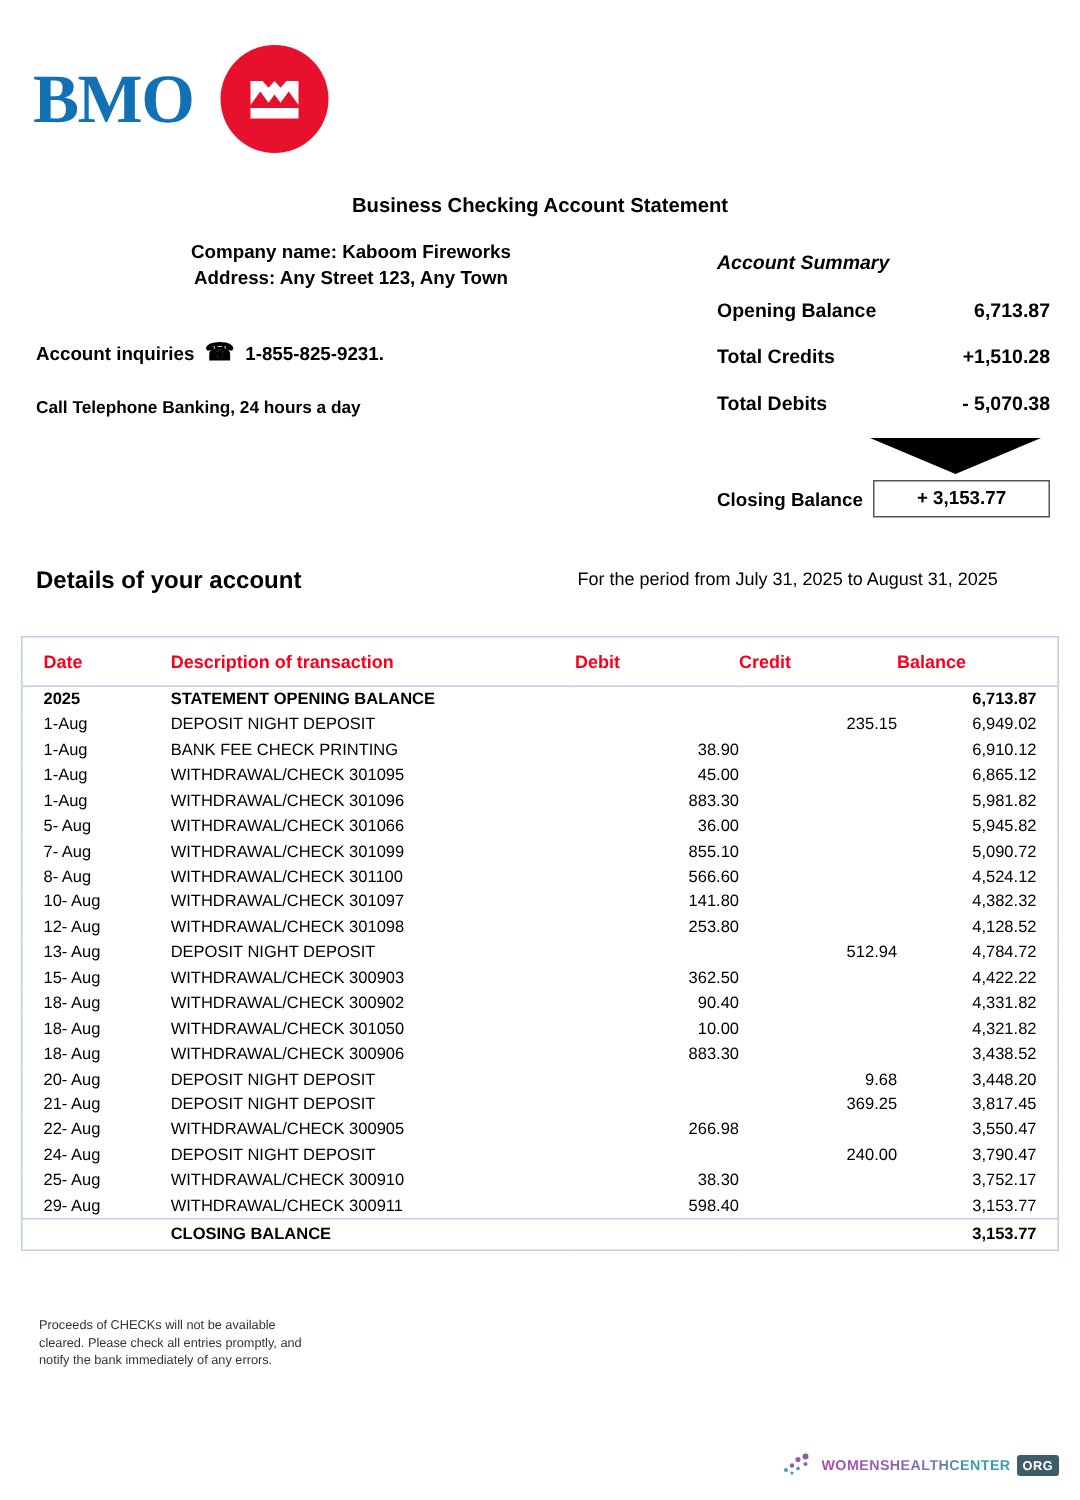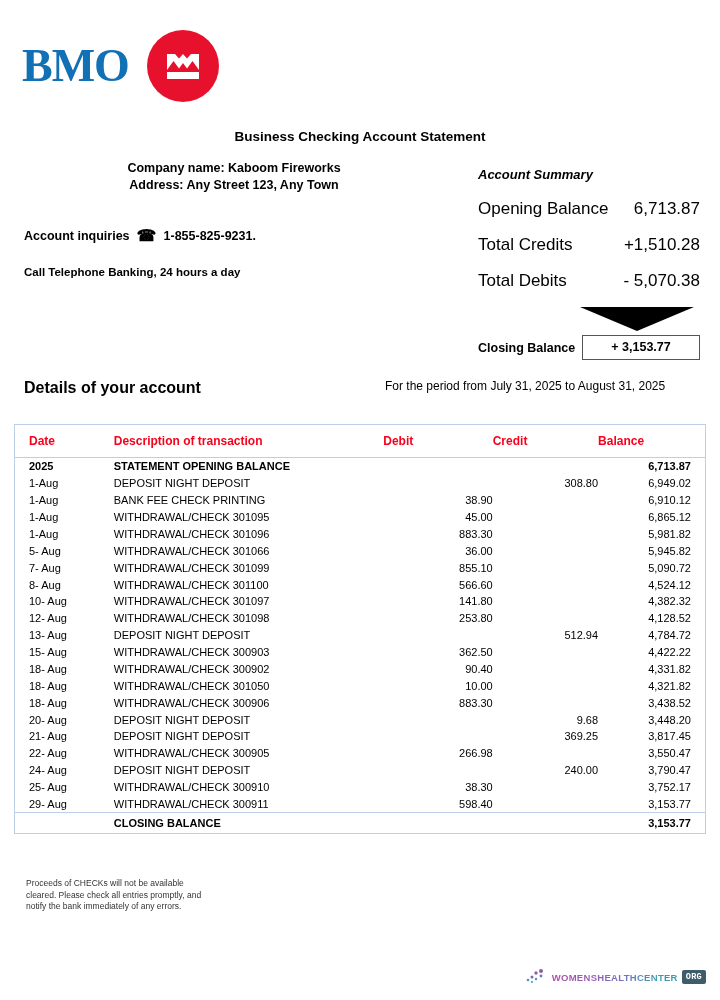--- a/index.html
+++ b/index.html
@@ -34,21 +34,21 @@
   
   .info-left { position:absolute; left:24px; top:160px; width:420px; }
   .info-left .line { font-size:12.5px; font-weight:bold; line-height:17px;text-align:center; }
   .inquiries { position:absolute; left:24px; top:228px; font-size:12.5px; font-weight:bold; display:flex; align-items:center; gap:7px; }
   .phone-glyph { font-size:16px; line-height:1; }
   .banking-hours { position:absolute; left:24px; top:266px; font-size:11.5px; font-weight:bold; }
 
   
   .summary { position:absolute; left:478px; top:167px; width:222px; }
   .summary h2 { font-size:13px; font-weight:bold; margin-bottom:17px;font-style:italic; }
-  .sum-row { display:flex; justify-content:space-between; align-items:baseline; font-size:17px; font-weight:normal; margin-bottom:16px; }
+  .sum-row { display:flex; justify-content:space-between; align-items:baseline; font-size:13px; font-weight:bold; margin-bottom:16px; }
   .sum-row .lbl { white-space:nowrap; }
   .sum-row .val { white-space:nowrap; }
   .arrow-wrap { position:relative; height:22px; }
   .arrow-down {
     position:absolute; right:6px; top:0;
     width:0; height:0;
     border-left:57px solid transparent;
     border-right:57px solid transparent;
     border-top:24px solid #000000;
   }
@@ -105,21 +105,20 @@
   .wm-text {
     font-size:9.5px; font-weight:bold; letter-spacing:0.3px;
     background:linear-gradient(90deg,#A64CA6 0%, #9B5BB0 25%, #7A6FB5 55%, #3E9BB5 80%, #2E9CAE 100%);
     -webkit-background-clip:text; background-clip:text;
     -webkit-text-fill-color:transparent; color:transparent;
   }
   .wm-badge {
     font-size:8.5px; font-weight:bold; color:#ffffff;
     background:#3F5C6B; padding:2px 4px 2.5px 4px; border-radius:2px;
     letter-spacing:0.3px;
-    font-family:Liberation Mono, monospace;
   }
 </style>
 </head>
 <body>
 
 <div class="logo-row">
   <div class="bmo-word">BMO</div>
   <div class="bmo-roundel">
     <svg width="72" height="72" viewBox="0 0 72 72" aria-hidden="true">
       <path fill="#ffffff" d="M20 24 L20 40 L26.5 31 L32 38.5 L36 33 L40 38.5 L45.5 31 L52 40 L52 24 L44 24 L40 28.5 L36 24 L32 28.5 L28 24 Z"></path>
@@ -189,21 +188,21 @@
         <td class="c-date">2025</td>
         <td class="c-desc">STATEMENT OPENING BALANCE</td>
         <td class="c-debit"></td>
         <td class="c-credit"></td>
         <td class="c-bal">6,713.87</td>
       </tr>
       <tr>
         <td class="c-date">1-Aug</td>
         <td class="c-desc">DEPOSIT NIGHT DEPOSIT</td>
         <td class="c-debit"></td>
-        <td class="c-credit">308.80</td>
+        <td class="c-credit">235.15</td>
         <td class="c-bal">6,949.02</td>
       </tr>
       <tr>
         <td class="c-date">1-Aug</td>
         <td class="c-desc">BANK FEE CHECK PRINTING</td>
         <td class="c-debit">38.90</td>
         <td class="c-credit"></td>
         <td class="c-bal">6,910.12</td>
       </tr>
       <tr>

